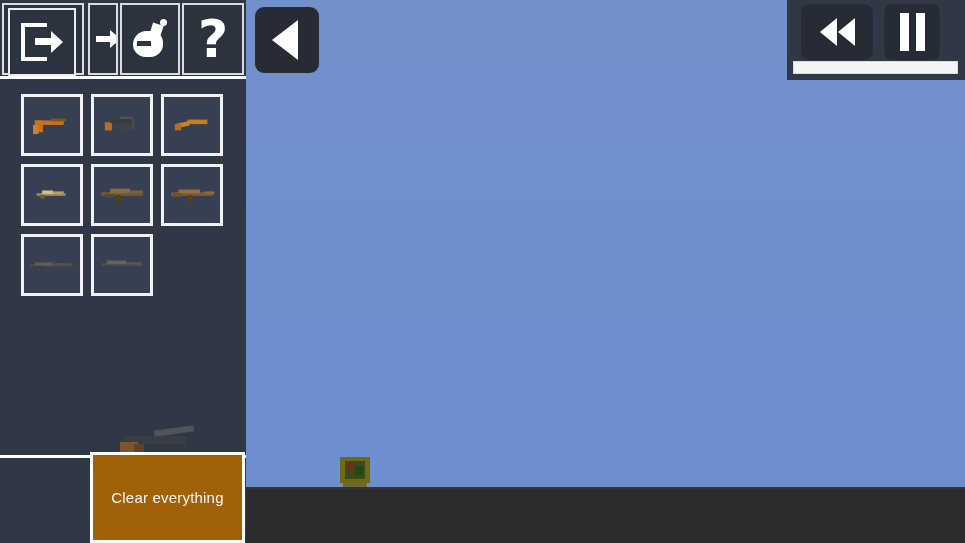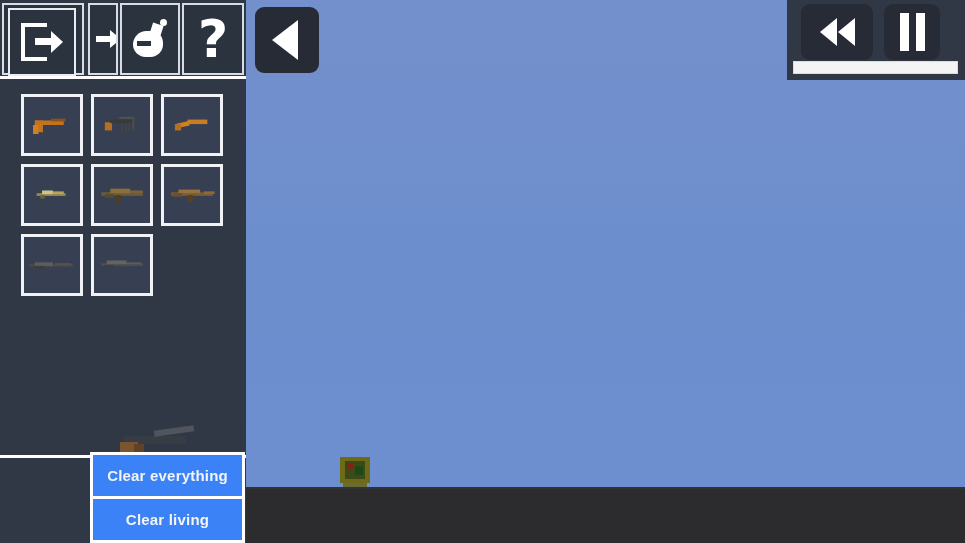--- a/index.html
+++ b/index.html
@@ -142,25 +142,24 @@
   .exit-glyph .box{position:absolute;left:0;top:0;width:26px;height:38px;border:4px solid #fff;border-right:none;}
   .exit-glyph .shaft{position:absolute;left:14px;top:15px;width:18px;height:7px;background:#fff;}
   .exit-glyph .head{position:absolute;left:30px;top:8px;width:0;height:0;border-style:solid;border-width:11px 0 11px 12px;border-color:transparent transparent transparent #fff;}
 
   #clear-panel{
     position:absolute; left:90px; top:452px; width:155px; height:91px;
     background:#ffffff; padding:3px;
     display:flex; flex-direction:column; gap:3px;
   }
   .clear-btn{
-    flex:1; background:#3b82f6; color:#f2f4f7;
+    flex:1; background:#a16207; color:#f2f4f7;
     border:none; font-size:15px; font-family:"Liberation Sans",sans-serif;
     display:flex;align-items:center;justify-content:center;
     letter-spacing:.2px;
-    font-weight:bold;
   }
 </style>
 </head>
 <body>
 
 <div id="game-canvas">
 
   <div id="ground"></div>
 
   <div id="world-object">
@@ -326,15 +325,14 @@
   <div id="exit-btn">
     <span class="exit-glyph">
       <span class="box"></span>
         <span class="shaft"></span>
         <span class="head"></span>
     </span>
   </div>
 
   <div id="clear-panel">
     <button class="clear-btn">Clear everything</button>
-    <button class="clear-btn">Clear living</button>
   </div>
 </div>
 
 </body></html>

